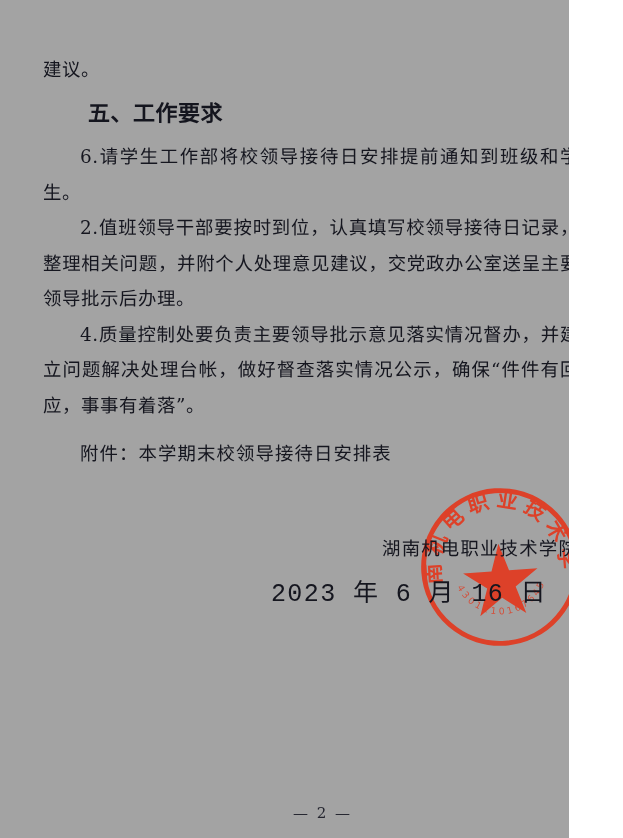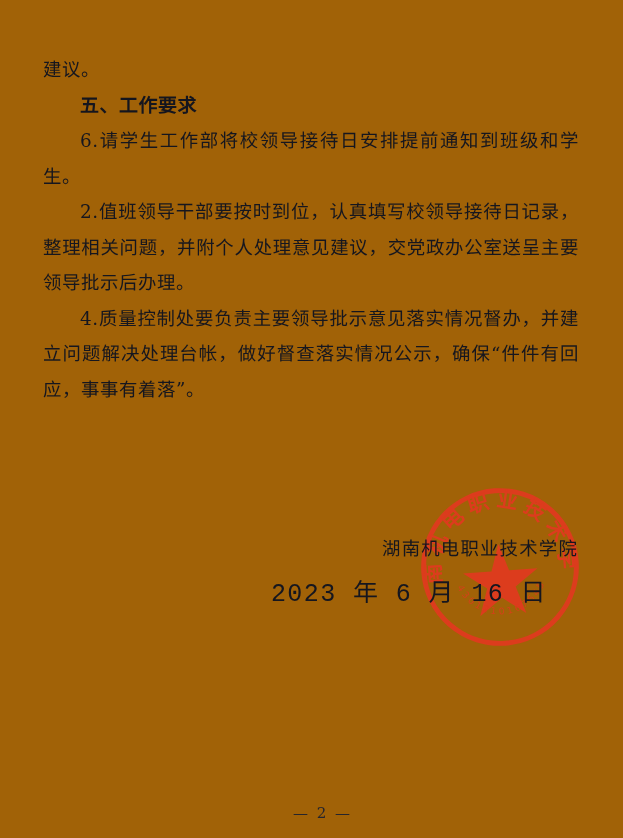--- a/index.html
+++ b/index.html
@@ -6,23 +6,23 @@
   html, body {
     margin: 0;
     padding: 0;
     background: #ffffff;
   }
   body {
     font-family: "DejaVu Serif", "Liberation Serif", serif;
   }
   .page {
     position: relative;
-    width: 623px;
+    width: 569px;
     height: 838px;
-    background: #a16207;
+    background: #a3a3a3;
     overflow: hidden;
     box-sizing: border-box;
   }
   .doc-body {
     position: absolute;
     left: 43px;
     top: 52px;
     width: 536px;
   }
   .para {
@@ -34,26 +34,26 @@
     text-align: justify;
     text-justify: inter-character;
     margin: 0;
     white-space: normal;
   }
   .para.indent {
     text-indent: 37px;
   }
   .heading {
     font-family: "DejaVu Sans", "Liberation Sans", sans-serif;
-    font-size: 19px;
+    font-size: 22px;
     font-weight: bold;
     line-height: 35.5px;
     color: #14151e;
     letter-spacing: 0.5px;
-    margin: 0;
+    margin: 8px;
     text-indent: 37px;
   }
   .attachment-block {
     position: absolute;
     left: 43px;
     top: 438px;
     width: 536px;
   }
   .attachment {
     font-family: "DejaVu Serif", "Liberation Serif", serif;
@@ -126,20 +126,23 @@
 <div class="page">
 
   <div class="doc-body">
     <p class="para">建议。</p>
     <p class="heading">五、工作要求</p>
     <p class="para indent">6.请学生工作部将校领导接待日安排提前通知到班级和学生。</p>
     <p class="para indent">2.值班领导干部要按时到位，认真填写校领导接待日记录，整理相关问题，并附个人处理意见建议，交党政办公室送呈主要领导批示后办理。</p>
     <p class="para indent">4.质量控制处要负责主要领导批示意见落实情况督办，并建立问题解决处理台帐，做好督查落实情况公示，确保“件件有回应，事事有着落”。</p>
   </div>
 
+  <div class="attachment-block">
+    <p class="attachment">附件：本学期末校领导接待日安排表</p>
+  </div>
 
   <div class="seal">
     <svg viewBox="0 0 200 200" xmlns="http://www.w3.org/2000/svg">
       <defs>
         <path id="arcTop" d="M 28 100 A 72 72 0 0 1 172 100" fill="none"></path>
         <path id="arcBottom" d="M 43 100 A 57 57 0 0 0 157 100" fill="none"></path>
       </defs>
       <circle cx="100" cy="100" r="92" fill="none" stroke="#e2391f" stroke-width="6"></circle>
       <text font-family="'DejaVu Serif', serif" font-size="25" font-weight="bold" fill="#e2391f" letter-spacing="7">
         <textPath href="#arcTop" startOffset="50%" text-anchor="middle">湖南机电职业技术学院</textPath>

